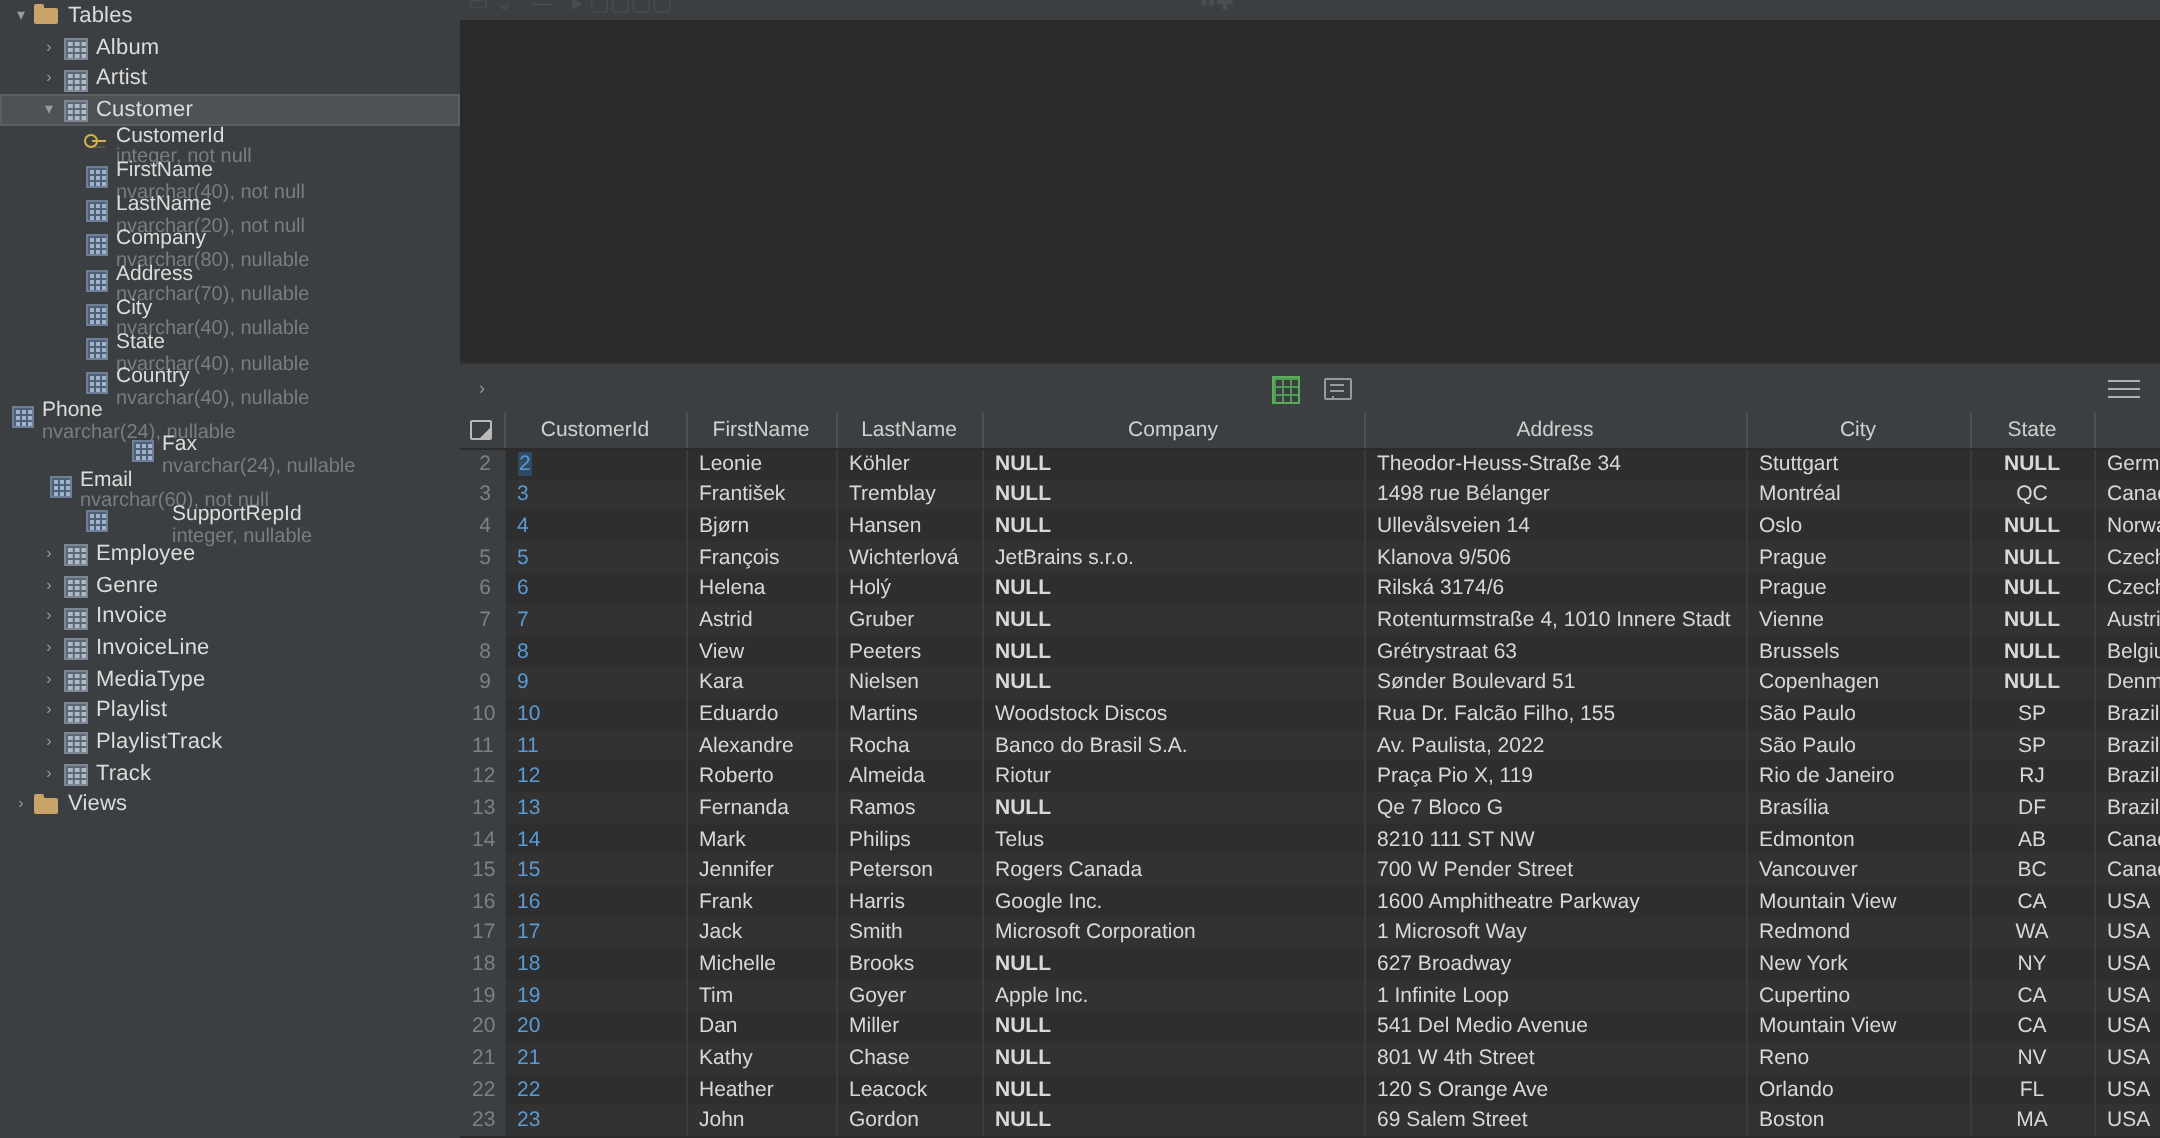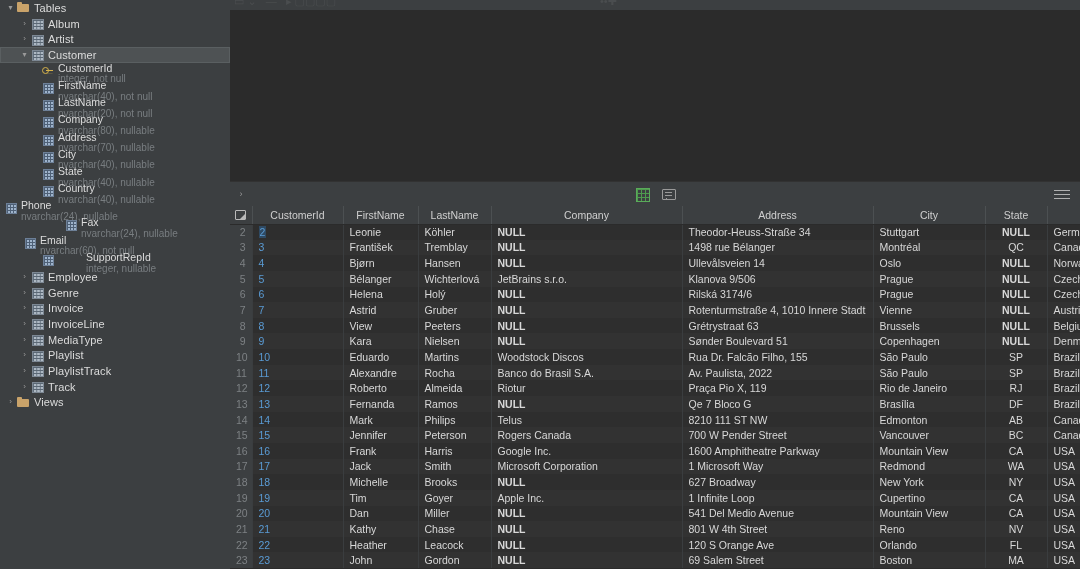--- a/index.html
+++ b/index.html
@@ -424,21 +424,21 @@
                 <td class="cell c-left">Hansen</td>
                 <td class="cell c-left null">NULL</td>
                 <td class="cell c-left">Ullevålsveien 14</td>
                 <td class="cell c-left">Oslo</td>
                 <td class="cell c-center null">NULL</td>
                 <td class="cell c-left">Norway</td>
               </tr>
               <tr>
                 <td class="rownum">5</td>
                 <td class="num c-left">5</td>
-                <td class="cell c-left">Bélanger</td>
+                <td class="cell c-left">François</td>
                 <td class="cell c-left">Wichterlová</td>
                 <td class="cell c-left">JetBrains s.r.o.</td>
                 <td class="cell c-left">Klanova 9/506</td>
                 <td class="cell c-left">Prague</td>
                 <td class="cell c-center null">NULL</td>
                 <td class="cell c-left">Czech Republic</td>
               </tr>
               <tr>
                 <td class="rownum">6</td>
                 <td class="num c-left">6</td>

